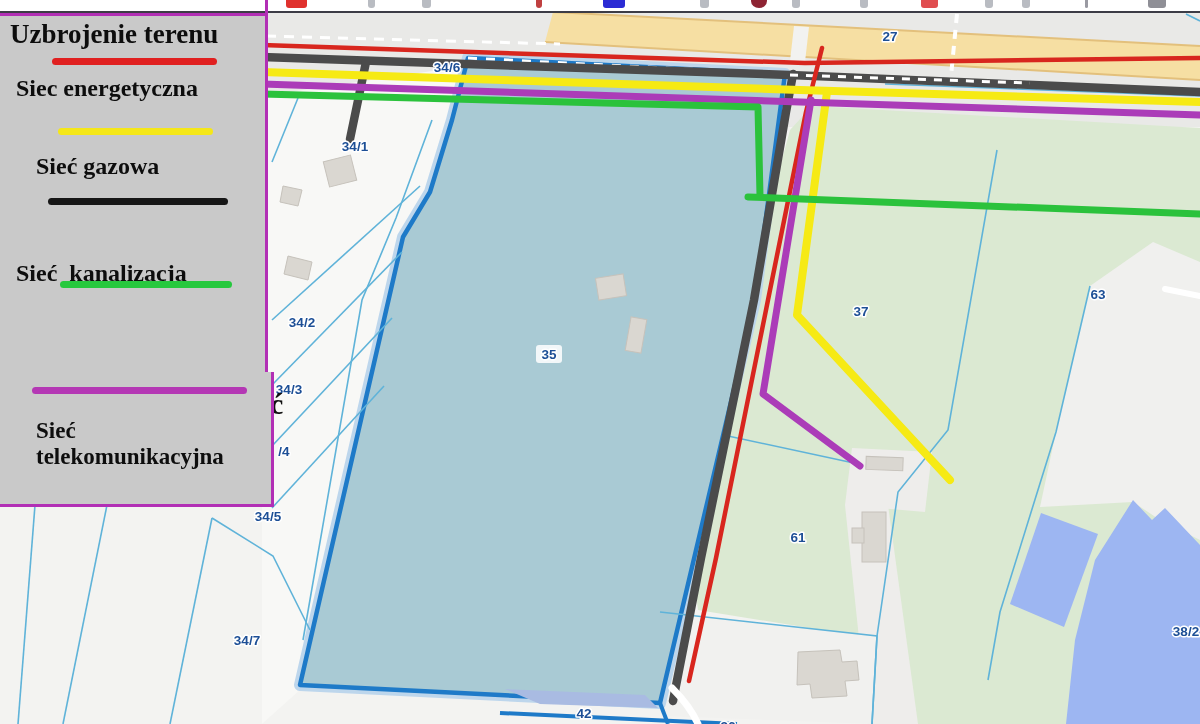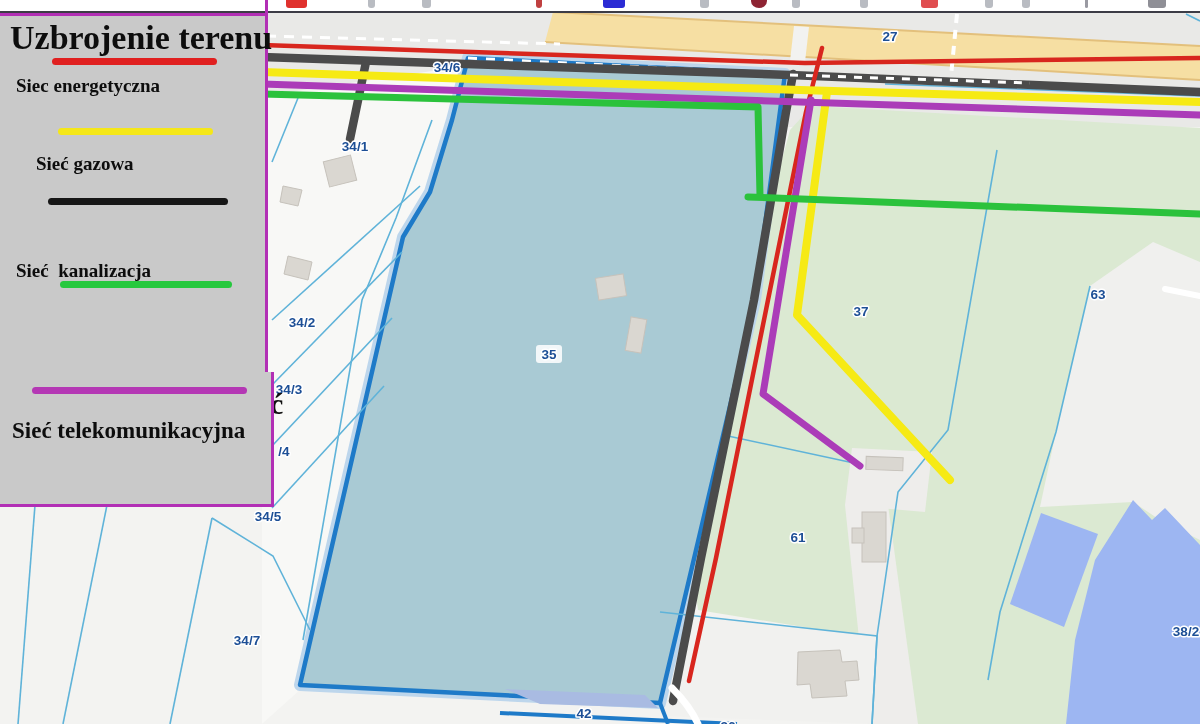--- a/index.html
+++ b/index.html
@@ -24,29 +24,29 @@
           text-anchor:middle;}
   
   #legend{position:absolute;left:0;top:0;z-index:10;
           font-family:"Liberation Serif","DejaVu Serif",serif;color:#0d0d0d;}
   .lg-box1{position:absolute;left:0;top:13px;width:265px;height:419px;
            background:#c9c9c9;border-right:3px solid #b22fb5;border-top:3px solid #b22fb5;}
   .lg-box2{position:absolute;left:0;top:372px;width:271px;height:132px;
            background:#c9c9c9;border-right:3px solid #b22fb5;border-bottom:3px solid #b22fb5;}
   .lg-topstub{position:absolute;left:265px;top:0;width:3px;height:13px;background:#b22fb5;}
   #lg-content{position:absolute;left:0;top:13px;width:274px;height:491px;}
-  .lg-title{position:absolute;left:10px;top:6px;font-size:34px;font-weight:bold;white-space:pre;}
+  .lg-title{position:absolute;left:10px;top:6px;font-size:27px;font-weight:bold;white-space:pre;}
   .lg-swatch{position:absolute;height:7px;border-radius:4px;}
-  .lg-label{position:absolute;left:0;right:6px;padding-left:16px;font-size:19px;font-weight:bold;
+  .lg-label{position:absolute;left:0;right:6px;padding-left:16px;font-size:24px;font-weight:bold;
             line-height:1.12;white-space:pre-wrap;}
   .sw0{top:45px;left:52px;width:165px;} .lb0{top:62px;}
   .sw1{top:115px;left:58px;width:155px;} .lb1{top:140px;margin-left:20px;}
   .sw2{top:185px;left:48px;width:180px;} .lb2{top:215px;margin-top:32px;}
   .sw3{top:268px;left:60px;width:172px;} .lb3{top:295px;}
-  .sw4{top:374px;left:32px;width:215px;} .lb4{top:405px;font-size:23px;padding-left:12px;}
+  .sw4{top:374px;left:32px;width:215px;} .lb4{top:405px;font-size:23px;padding-left:36px;}
 </style>
 </head>
 <body>
 
 <div id="stage">
 
   <div id="toolbar">
       <div class="tb-icon" style="left: 286px; width: 21px; background: rgb(224, 49, 45);"></div>
       <div class="tb-icon" style="left: 368px; width: 7px; background: rgb(185, 188, 194);"></div>
       <div class="tb-icon" style="left: 422px; width: 9px; background: rgb(185, 188, 194);"></div>

